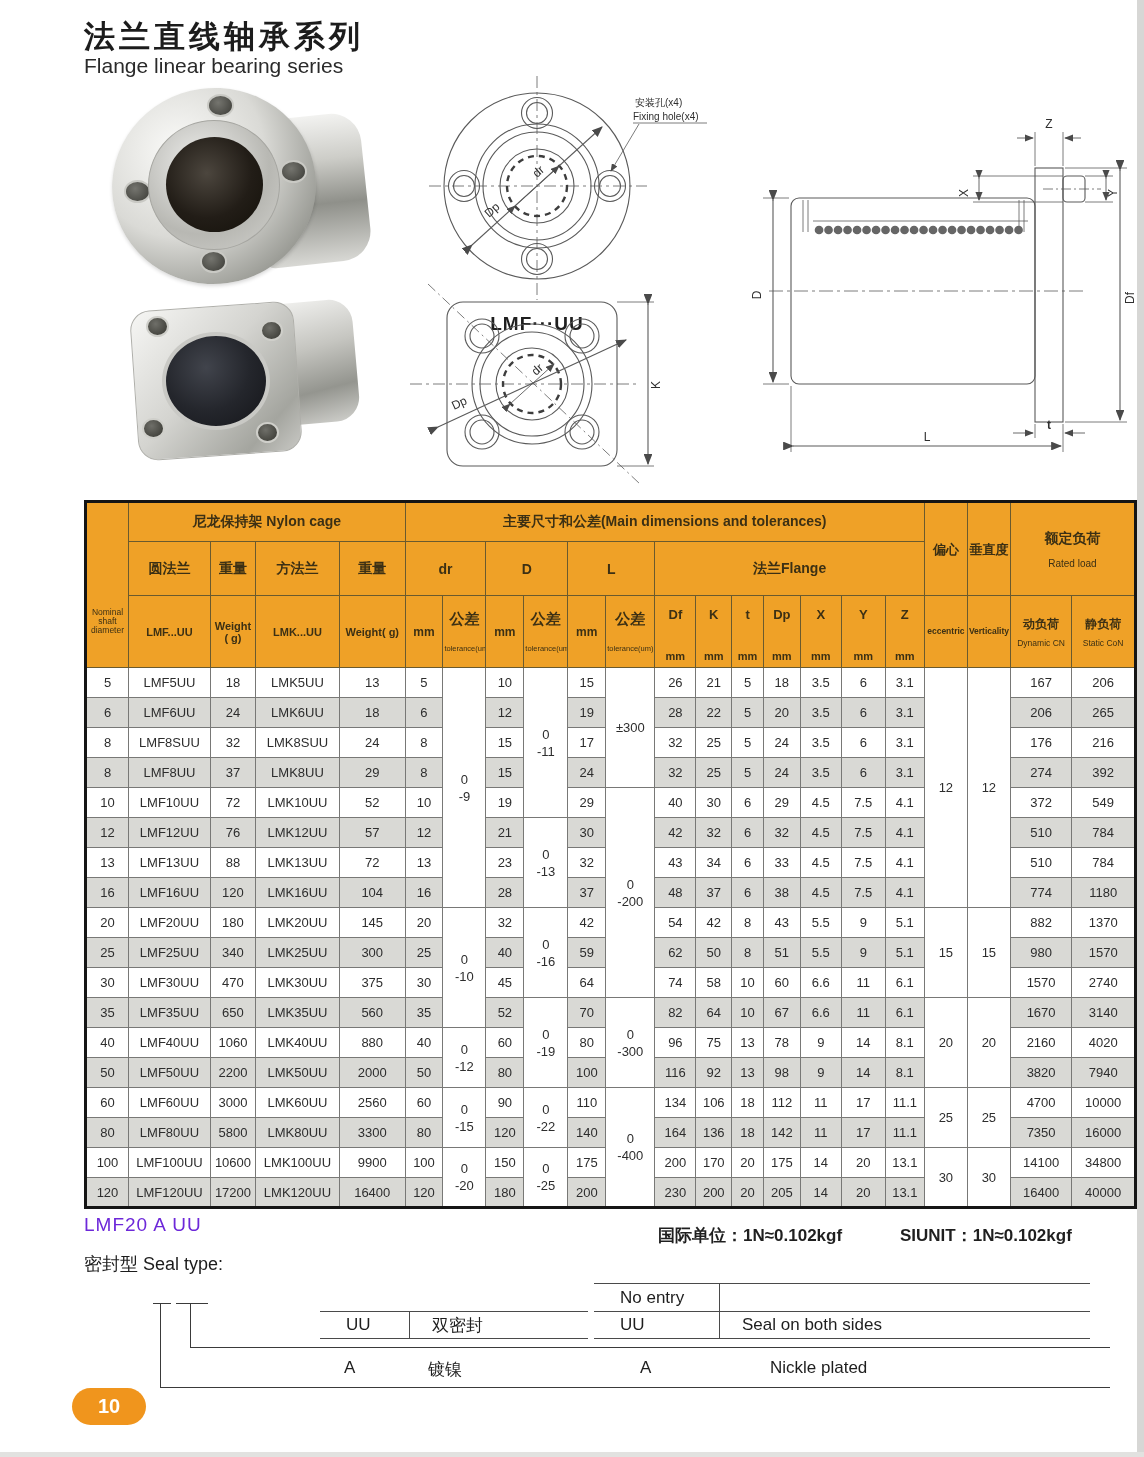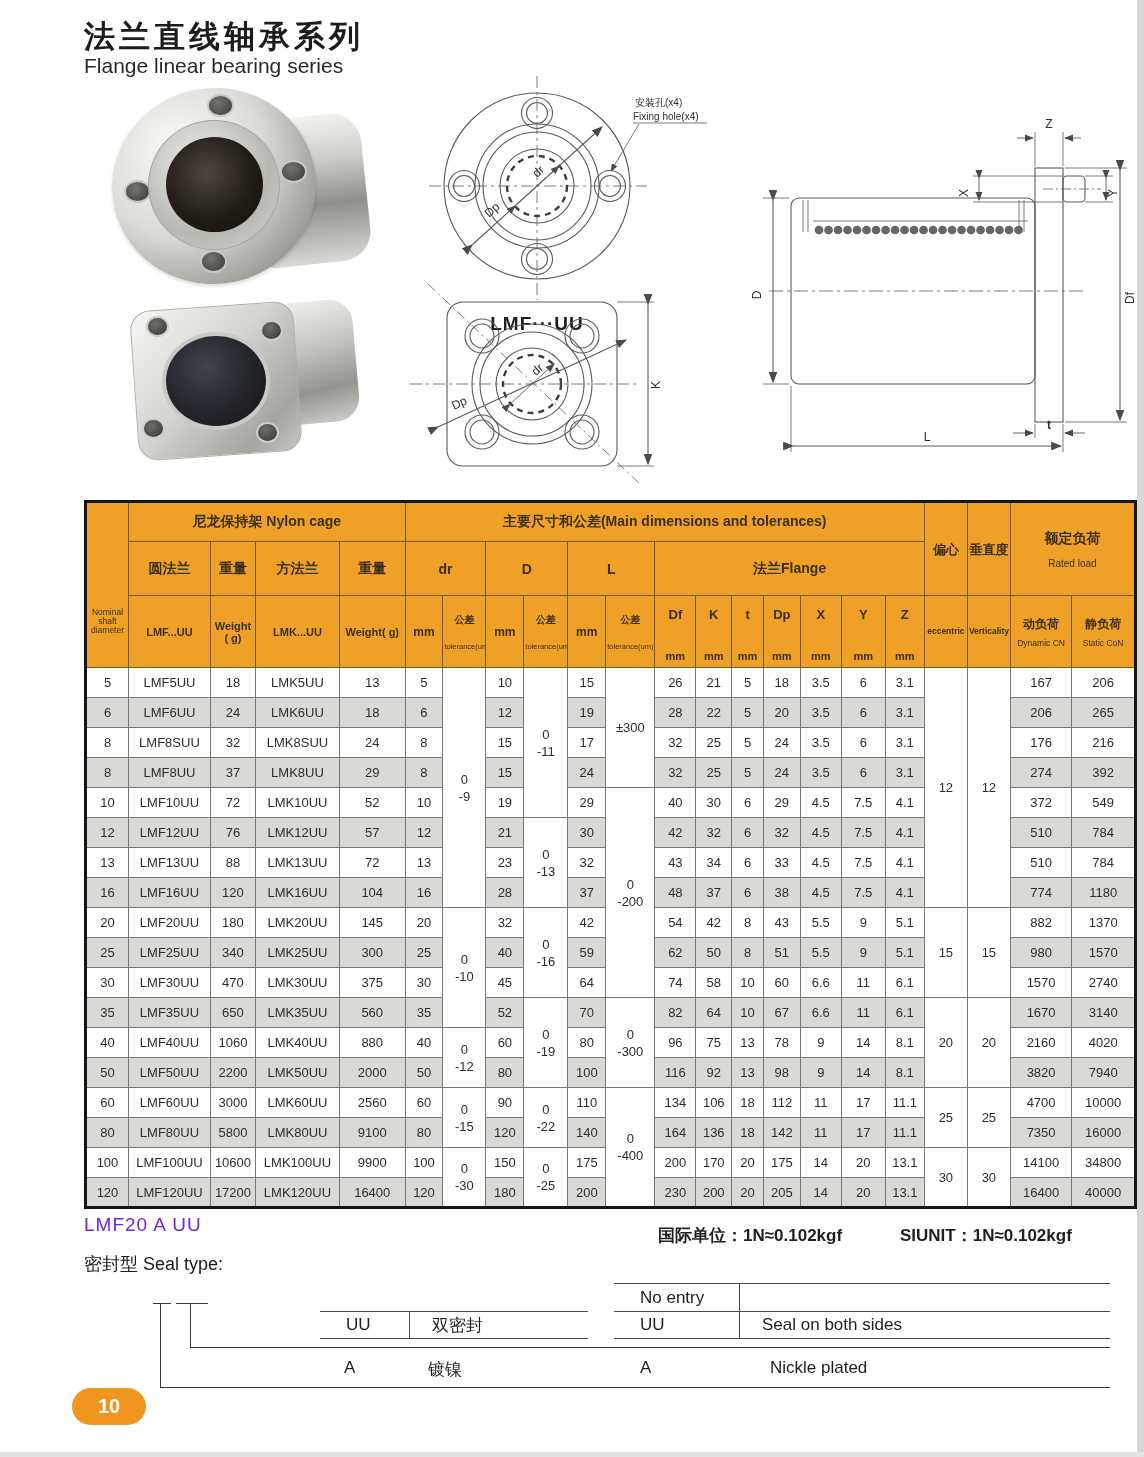--- a/index.html
+++ b/index.html
@@ -53,21 +53,21 @@
   table.spec td.merged, tr.zebra td.merged { background:#ffffff; font-size:13px; }
   table.spec td.merged div { line-height:17px; }
   .hA { height:40px; font-size:14px; }
   .hB { height:54px; font-size:14px; }
   .hC { height:72px; }
   .h-nominal .zh { font-size:13px; line-height:16px;margin-left:44px; }
   .h-nominal .en { font-size:8.5px; font-weight:normal; line-height:9px; margin-top:8px; }
   .h-model { font-size:11px; font-weight:normal; }
   .h-mm { font-size:12px; }
   .h-tol { vertical-align:middle; }
-  .h-tol .zh { font-size:10px; }
+  .h-tol .zh { font-size:15px; }
   .h-tol .en { font-size:7.5px; font-weight:normal; margin-top:16px; line-height:8px; }
   .h-dim { height:72px; }
   .h-dim .letter { font-size:13px; margin-top:6px; }
   .h-dim .unit { font-size:11px; margin-top:28px; }
   .h-side .zh { font-size:13px; line-height:15px; }
   .h-en-only { font-size:8.5px; font-weight:normal; line-height:9px; }
   .h-rated .zh { font-size:14px; }
   .h-rated .en { font-size:10px; font-weight:normal; margin-top:10px; }
   .h-load .zh { font-size:12px; }
   .h-load .en { font-size:8.5px; font-weight:normal; margin-top:6px; line-height:9px; }
@@ -709,21 +709,21 @@
             <div>25</div>
           </td>
           <td>4700</td>
           <td>10000</td>
         </tr>
         <tr class="zebra">
           <td>80</td>
           <td>LMF80UU</td>
           <td>5800</td>
           <td>LMK80UU</td>
-          <td>9100</td>
+          <td>3300</td>
           <td>80</td>
           <td>120</td>
           <td>140</td>
           <td>164</td>
           <td>136</td>
           <td>18</td>
           <td>142</td>
           <td>11</td>
           <td>17</td>
           <td>11.1</td>
@@ -732,21 +732,21 @@
         </tr>
         <tr>
           <td>100</td>
           <td>LMF100UU</td>
           <td>10600</td>
           <td>LMK100UU</td>
           <td>9900</td>
           <td>100</td>
           <td rowspan="2" class="merged">
             <div>0</div>
-            <div>-30</div>
+            <div>-20</div>
           </td>
           <td>150</td>
           <td rowspan="2" class="merged">
             <div>0</div>
             <div>-25</div>
           </td>
           <td>175</td>
           <td>200</td>
           <td>170</td>
           <td>20</td>
@@ -801,21 +801,21 @@
 
   <div class="mini" style="left:320px; top:1283px; width:268px; height:56px;">
     <div class="row last" style="top:28px;">
       <div class="c1" style="width:90px;">UU</div>
       <div class="c2" style="left:90px; width:178px;font-family:Liberation Serif, serif;">双密封</div>
     </div>
   </div>
   <div class="a-row-text" style="left:344px; top:1358px;">A</div>
   <div class="a-row-text" style="left:428px; top:1358px;">镀镍</div>
 
-  <div class="mini" style="left:614px; top:1283px; width:496px; height:56px;">
+  <div class="mini" style="left:594px; top:1283px; width:496px; height:56px;">
     <div class="row" style="top:0;">
       <div class="c1" style="width:126px;">No entry</div>
     </div>
     <div class="row last" style="top:28px;">
       <div class="c1" style="width:126px;">UU</div>
       <div class="c2" style="left:126px; width:370px;">Seal on both sides</div>
     </div>
   </div>
   <div class="a-row-text" style="left:640px; top:1358px;">A</div>
   <div class="a-row-text" style="left:770px; top:1358px;">Nickle plated</div>

